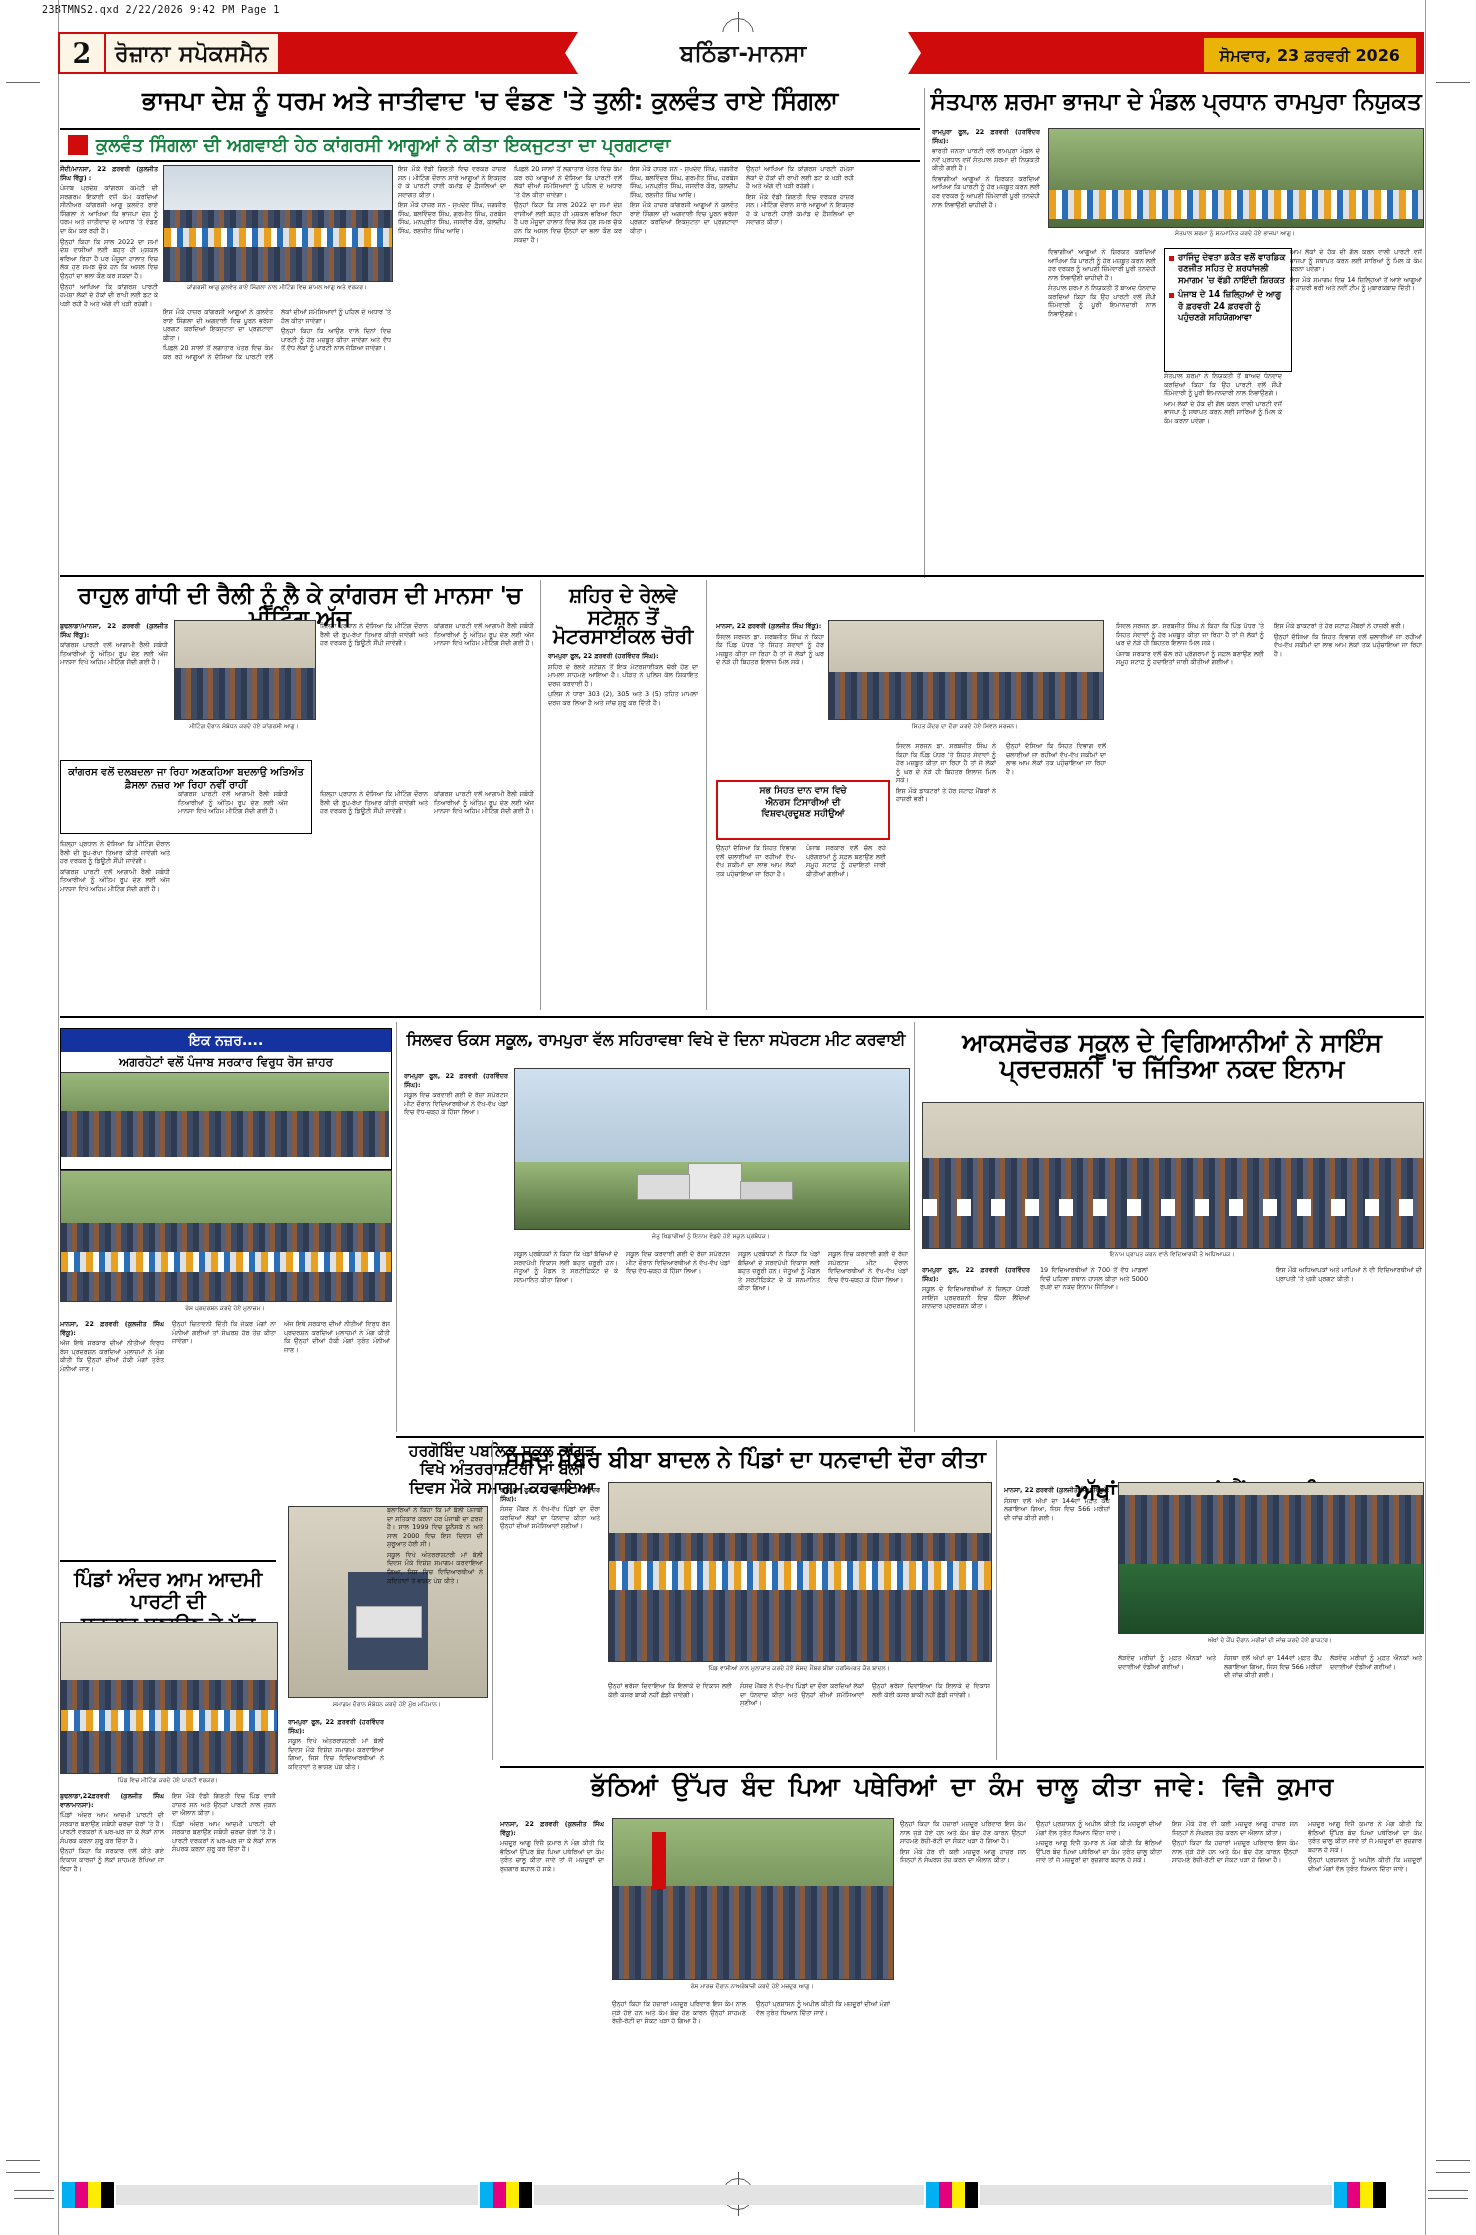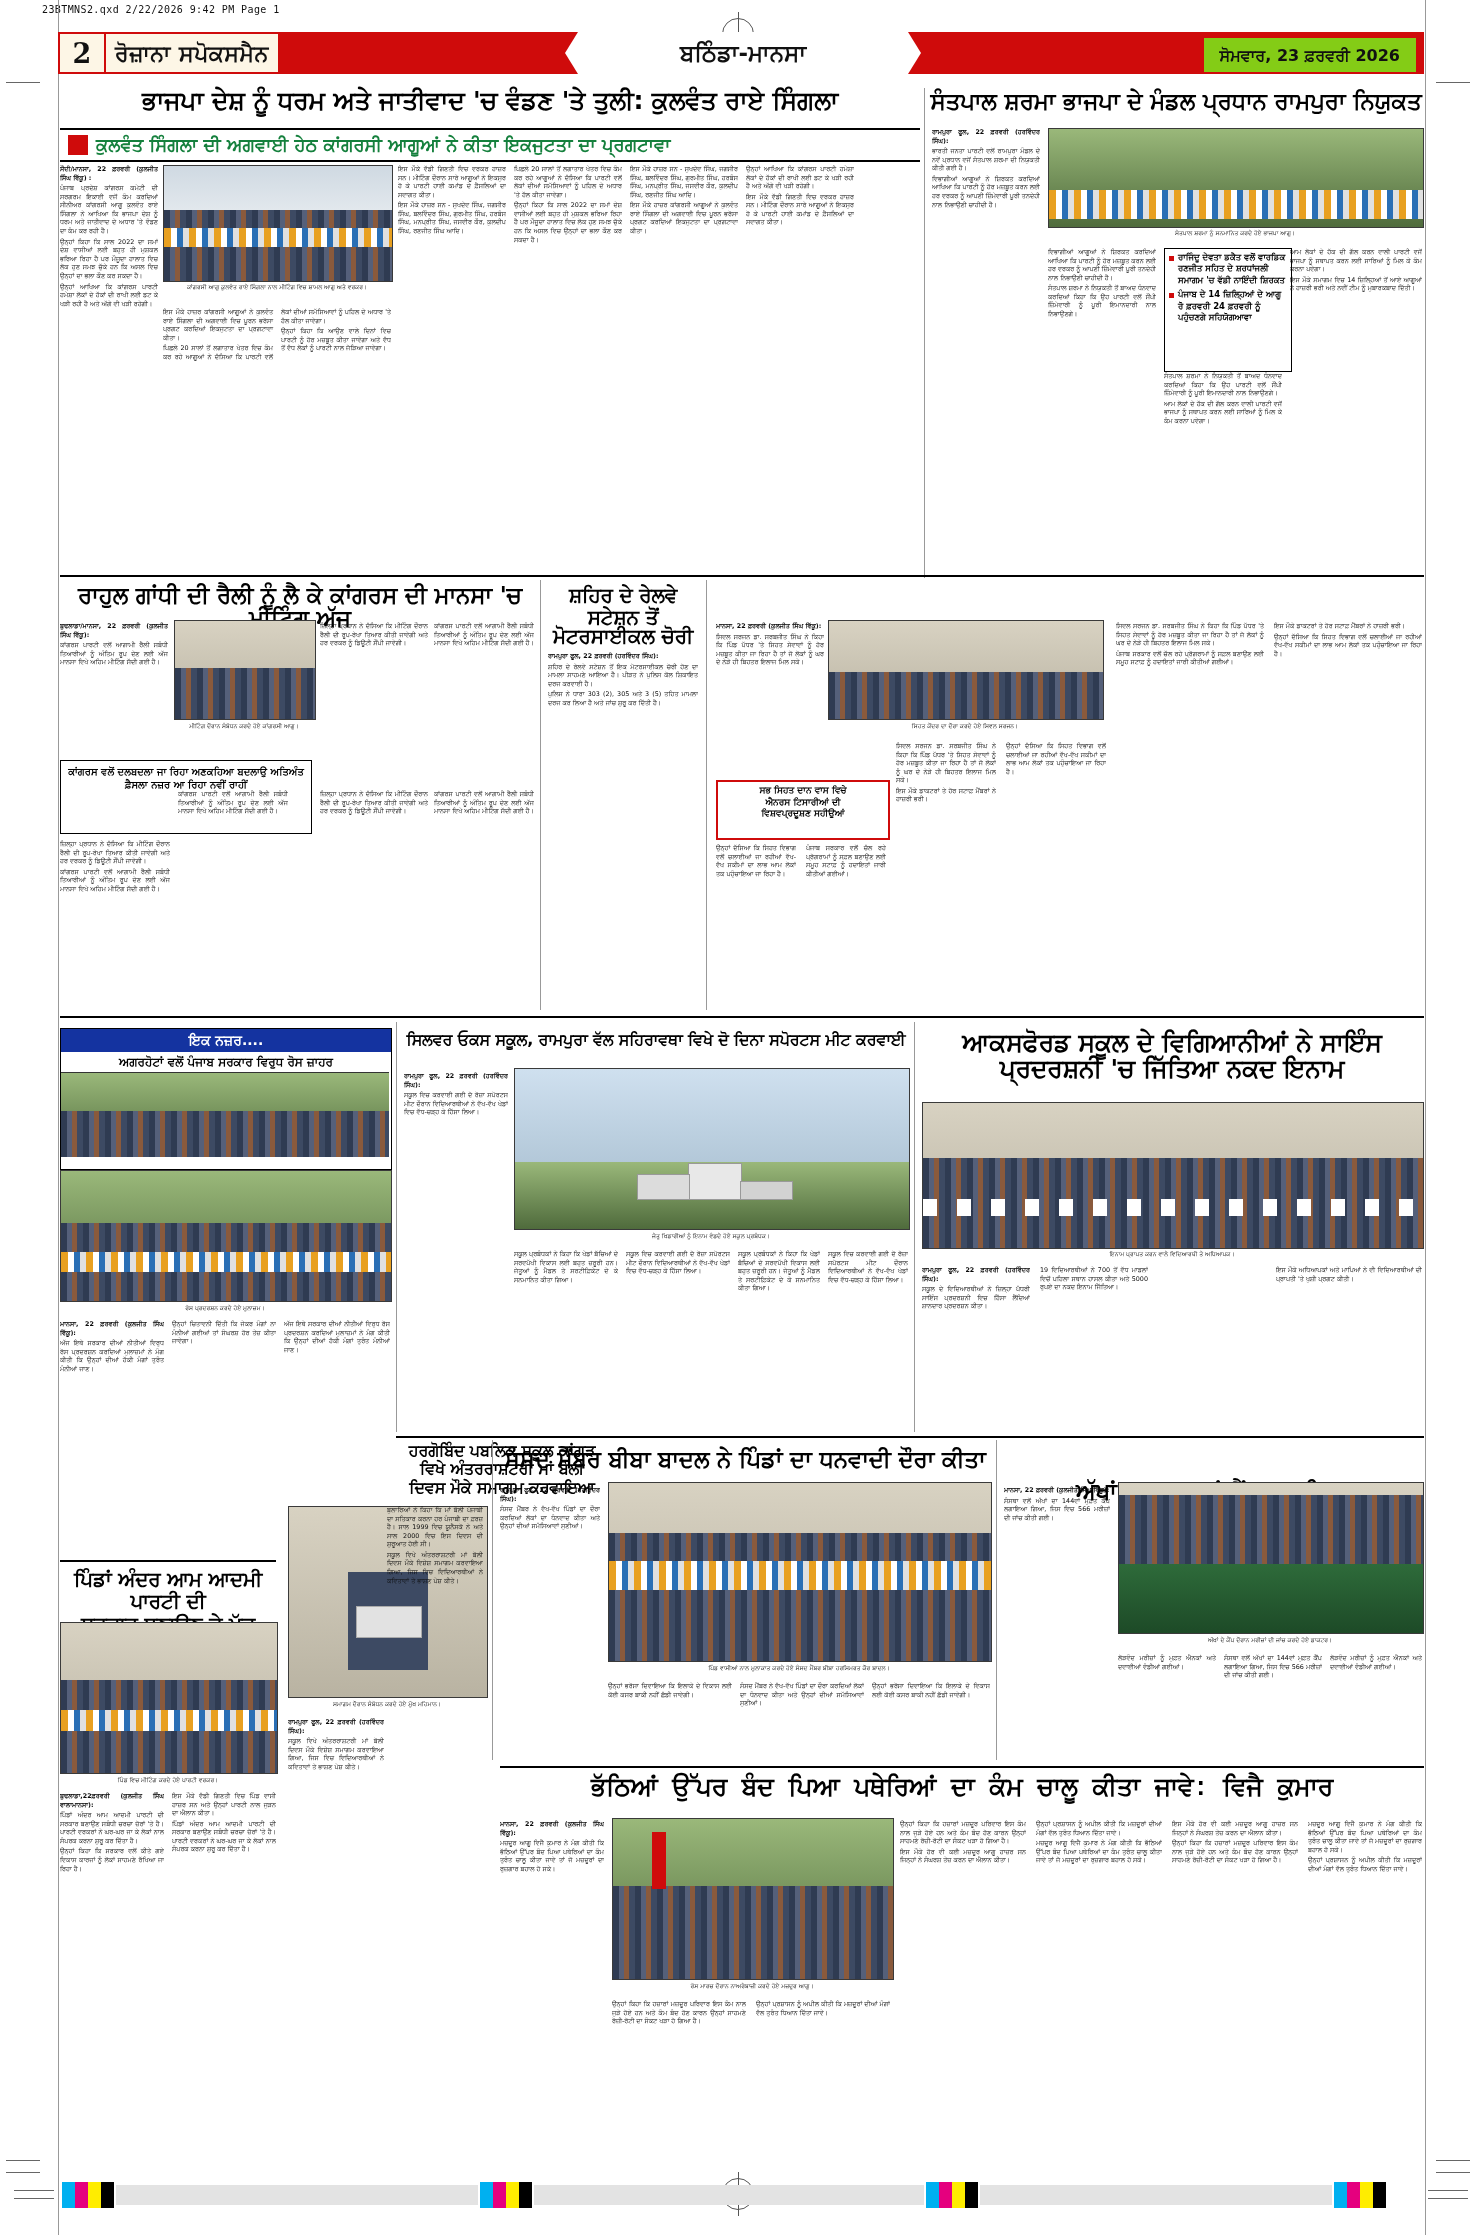--- a/index.html
+++ b/index.html
@@ -29,21 +29,21 @@
   .mh-left{position:absolute;left:0;top:0;height:42px;display:flex;align-items:stretch;}
   .pagenum{width:44px;background:#fdf6e6;border:2px solid #cf0b0b;display:flex;align-items:center;justify-content:center;
            font-weight:bold;font-size:27px;color:#111;font-family:"DejaVu Serif","Liberation Serif",serif;}
   .mh-title{background:#fdf6e6;border:2px solid #cf0b0b;border-left:none;display:flex;align-items:center;padding:0 9px;
             font-weight:bold;font-size:22px;color:#111;letter-spacing:.5px;}
   .mh-center{position:absolute;left:520px;top:0;width:330px;height:42px;background:#ffffff;display:flex;align-items:center;justify-content:center;
              font-weight:bold;font-size:23px;color:#111;}
   .mh-center:before,.mh-center:after{content:"";position:absolute;top:0;border-top:21px solid transparent;border-bottom:21px solid transparent;}
   .mh-center:before{left:-13px;border-right:13px solid #fff;}
   .mh-center:after{right:-13px;border-left:13px solid #fff;}
-  .mh-date{position:absolute;right:6px;top:4px;height:34px;background:#84cc16;border:2px solid #cf0b0b;
+  .mh-date{position:absolute;right:6px;top:4px;height:34px;background:#eab308;border:2px solid #cf0b0b;
            display:flex;align-items:center;padding:0 16px;font-weight:bold;font-size:16px;color:#111;}
 
   
   .hl{font-weight:bold;color:#000;line-height:1.02;letter-spacing:-.2px;text-align:center;}
   .hl-xl{font-size:25px;}
   .hl-lg{font-size:23px;}
   .hl-md{font-size:20px;}
   .hl-sm{font-size:16px;}
   .rule{position:absolute;background:#000;}
   .vrule{position:absolute;width:1px;background:#999;}

